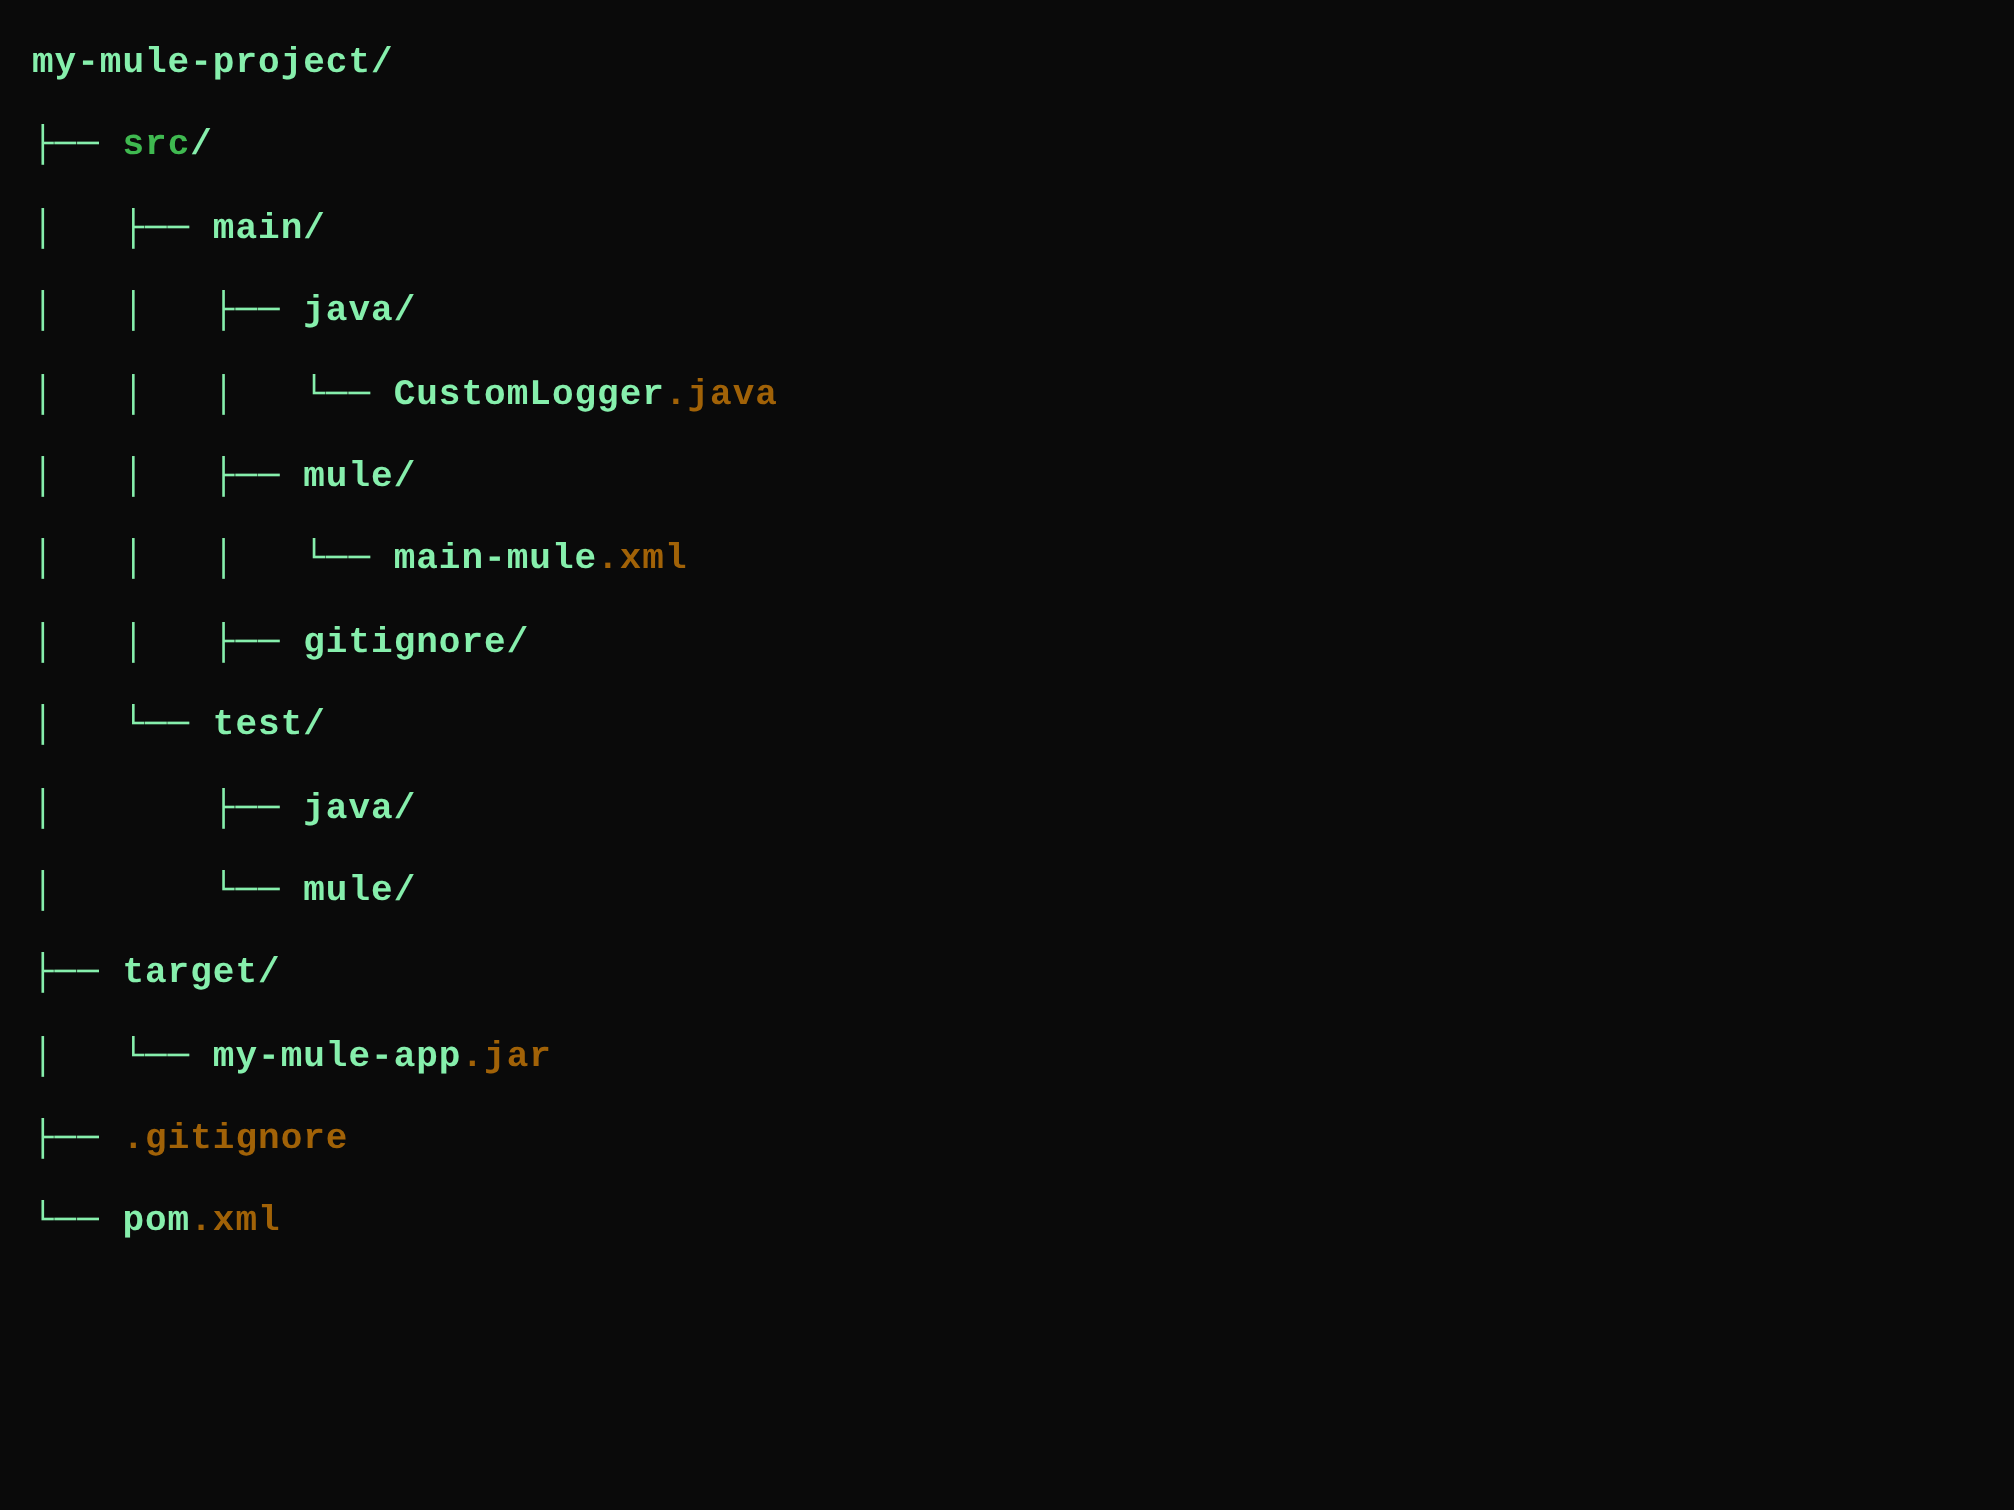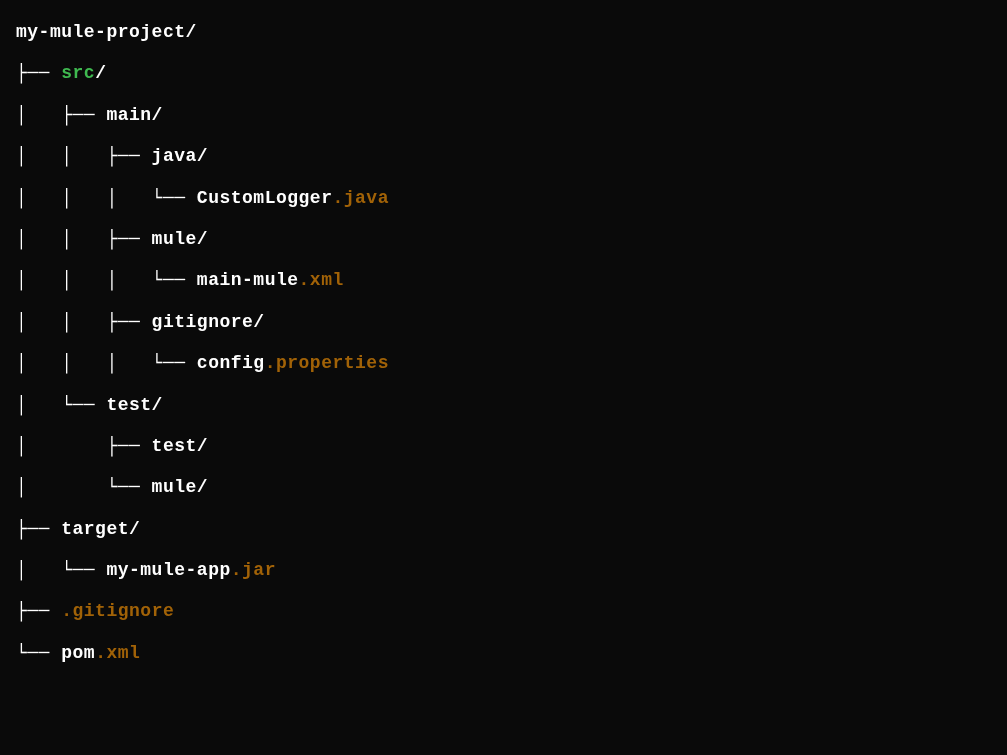--- a/index.html
+++ b/index.html
@@ -9,37 +9,36 @@
       font-family: 'Consolas', 'Monaco', 'Courier New', monospace;
       font-size: 18px;
       line-height: 2.3;
       color: #f0f0f0;
       font-weight: bold;
       letter-spacing: 0.5px;
     }
     .line {
       white-space: pre;
     }
-    .white { color: #ffffff; }
+    .white { color: #86efac; }
     .green { color: #3fb950; text-align: center; }
     .pink { color: #a16207; }
   </style>
 </head>
 <body>
 
 <div id="tree-container">
     <div class="line"><span class="white">my-mule-project/</span></div>
     <div class="line"><span class="white">├── </span><span class="green">src</span><span class="white">/</span></div>
     <div class="line"><span class="white">│   ├── main/</span></div>
     <div class="line"><span class="white">│   │   ├── java/</span></div>
     <div class="line"><span class="white">│   │   │   └── CustomLogger</span><span class="pink">.java</span></div>
     <div class="line"><span class="white">│   │   ├── mule/</span></div>
     <div class="line"><span class="white">│   │   │   └── main-mule</span><span class="pink">.xml</span></div>
     <div class="line"><span class="white">│   │   ├── gitignore/</span></div>
-    <div class="line"><span class="white">│   │   │   └── config</span><span class="pink">.properties</span></div>
     <div class="line"><span class="white">│   └── test/</span></div>
-    <div class="line"><span class="white">│       ├── test/</span></div>
+    <div class="line"><span class="white">│       ├── java/</span></div>
     <div class="line"><span class="white">│       └── mule/</span></div>
     <div class="line"><span class="white">├── target/</span></div>
     <div class="line"><span class="white">│   └── my-mule-app</span><span class="pink">.jar</span></div>
     <div class="line"><span class="white">├── </span><span class="pink">.gitignore</span></div>
     <div class="line"><span class="white">└── pom</span><span class="pink">.xml</span></div>
   </div>
 
 </body></html>

